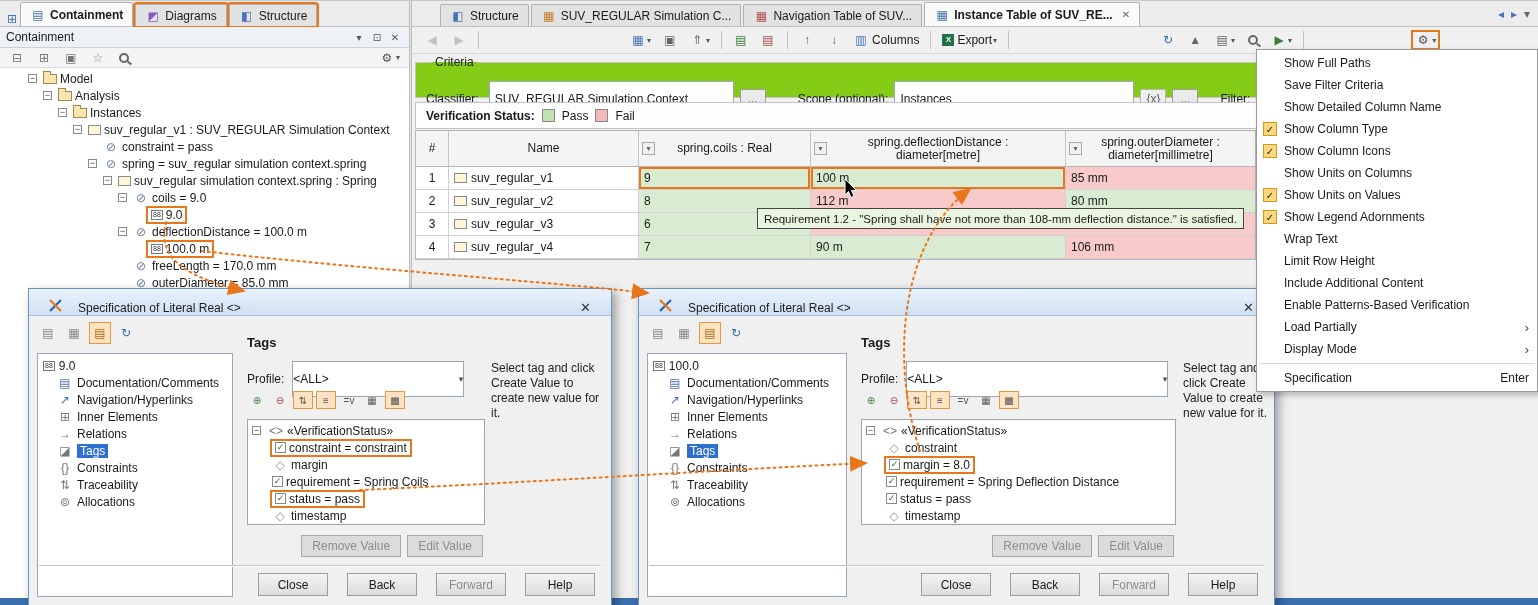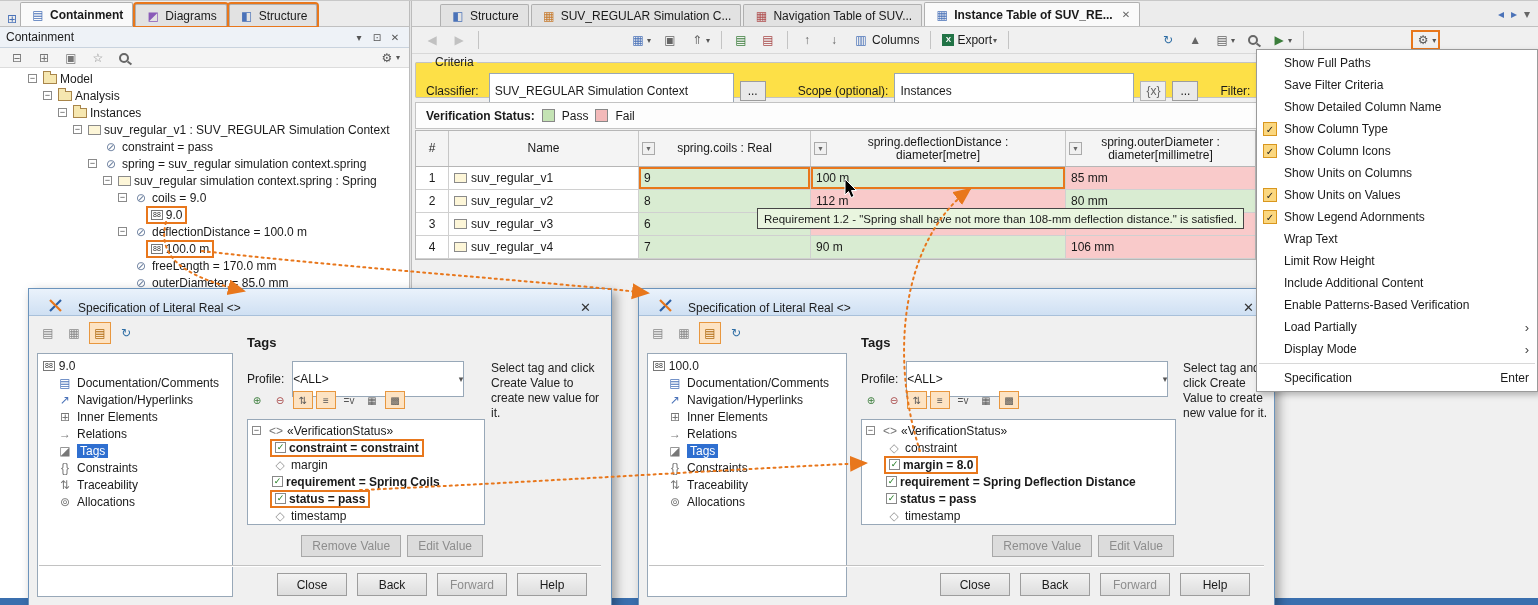--- a/index.html
+++ b/index.html
@@ -35,21 +35,21 @@
 .i-chk{width:11px;height:11px;border:1px solid #888;background:#fff;color:#1c7a1c;font-size:9px;line-height:9px;text-align:center;flex:none}
 
 .mt-strip{position:absolute;left:412px;top:0;width:1126px;height:26px;background:#ececec;border-bottom:1px solid #c0c0c0;display:flex;align-items:flex-end;padding-left:28px}
 .tabctl{position:absolute;right:8px;top:6px;display:flex;gap:7px;font-size:12px}
 .m-toolbar{position:absolute;left:412px;top:26px;width:1126px;height:27px;background:#f0f0f0;border-bottom:1px solid #d8d8d8;display:flex;align-items:center;padding:0 8px;gap:3px}
 .tbtn{display:inline-flex;align-items:center;height:20px;padding:0 2px;border:2px solid transparent}
 .tbtn.dim{opacity:.45}
 .tbtn.ann{border:2px solid #E8771C}
 .tbl2{margin-left:3px;white-space:nowrap}
 
-.criteria{position:absolute;left:415px;top:54px;width:1117px;height:43px;border:1px solid #c3c3c3;border-radius:2px;background:#fde047;padding:4px 10px 0}
+.criteria{position:absolute;left:415px;top:54px;width:1117px;height:43px;border:1px solid #c3c3c3;border-radius:2px;background:#84cc16;padding:12px 10px 0}
 .criteria legend{padding:0 3px;margin-left:6px;color:#222}
 .crow{display:flex;align-items:center;gap:6px}
 input.field{height:36px;background:#fff;border:1px solid #9aa7b5;padding:0 5px;font:inherit;color:#1a1a1a}
 .clsf{width:245px;margin-left:4px}
 .scp{width:240px}
 .slbl{margin-left:26px}
 .flbl{margin-left:16px}
 .dots{width:26px;height:20px;background:#e9e9e9;border:1px solid #9d9d9d;text-align:center;line-height:18px;display:inline-block}
 .xbtn{width:26px;height:20px;border:1px solid #b5b5b5;background:#efefef;text-align:center;line-height:18px;color:#666;display:inline-block}
 .legendbar{position:absolute;left:415px;top:101px;width:1117px;height:27px;border:1px solid #c3c3c3;background:#fdfdfd;display:flex;align-items:center;gap:7px;padding:0 10px}
@@ -109,27 +109,27 @@
 #dlg2 .hint{left:544px;width:90px}
 .ttb{position:absolute;top:102px;display:flex;gap:3px}
 #dlg1 .ttb{left:218px}#dlg2 .ttb{left:222px}
 .ttb .b{min-width:20px;height:18px;border:1px solid transparent;background:transparent;font-size:10px;color:#555;display:flex;align-items:center;justify-content:center;padding:0 2px}
 .ttb .b.pressed{background:#fde3c3;border:1px solid #e8973f}
 .tagsbox{position:absolute;top:130px;height:106px;background:#fff;border:1px solid #98a8b8;padding:2px 0 0 4px;overflow:hidden}
 #dlg1 .tagsbox{left:218px;width:238px}
 #dlg2 .tagsbox{left:222px;width:315px}
 .tg{height:17px;display:flex;align-items:center;gap:3px;white-space:nowrap}
 .tg.child{padding-left:18px}
-.tg .b{font-weight:bold}
+.tg .b{font-weight:normal}
 .valbtns{position:absolute;top:246px;display:flex;gap:6px}
 #dlg1 .valbtns{right:128px}
 #dlg2 .valbtns{right:100px}
 .vbtn{height:22px;padding:0 10px;background:#dcdcdc;border:1px solid #a8a8a8;display:inline-flex;align-items:center;color:#8d8d8d}
 .dsep{position:absolute;left:10px;right:10px;top:276px;height:2px;border-top:1px solid #c2c2c2;border-bottom:1px solid #fff}
-.dbtns{position:absolute;right:24px;top:284px;display:flex;gap:10px}
+.dbtns{position:absolute;right:16px;top:284px;display:flex;gap:19px}
 .btn{min-width:70px;height:23px;padding:0 10px;background:linear-gradient(#f3f3f3,#dddddd);border:1px solid #9d9d9d;display:inline-flex;align-items:center;justify-content:center}
 .btn.dis{color:#8d8d8d}
 
 .bottom-strip{position:absolute;left:0;top:597px;width:1538px;height:8px;background:#3a6fae;z-index:30}
 .overlay{position:absolute;left:0;top:0;width:1538px;height:605px;z-index:60;pointer-events:none}
 </style>
 </head>
 <body>
 
 <div id="root">

